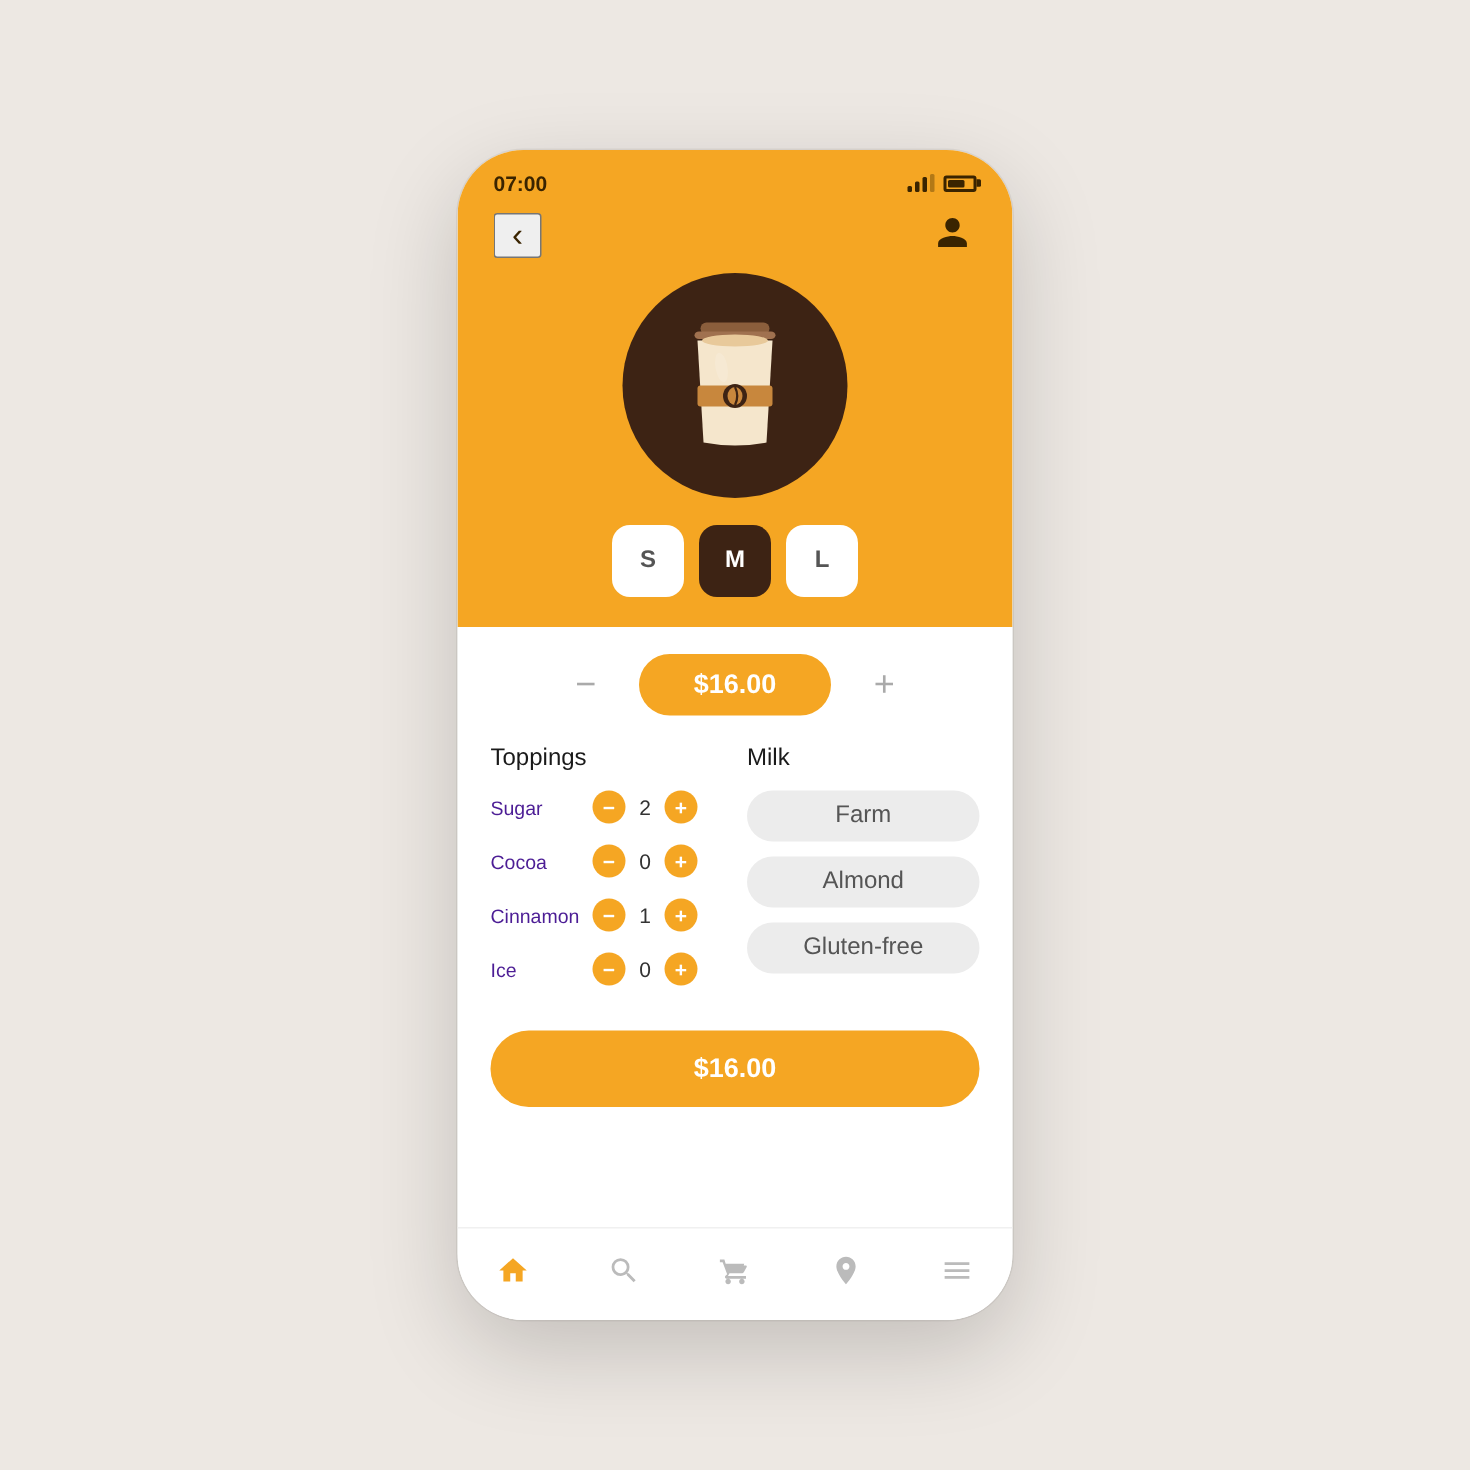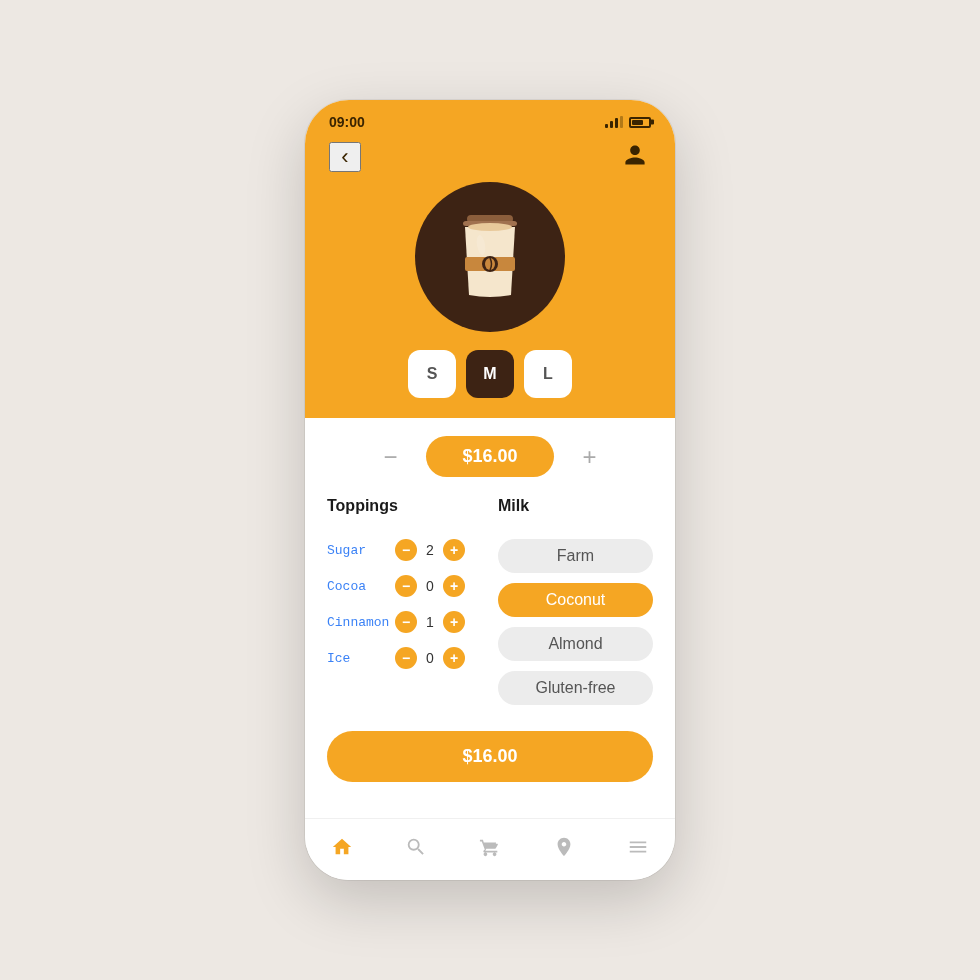--- a/index.html
+++ b/index.html
@@ -208,38 +208,37 @@
     }
 
     
     .customize-grid {
       display: grid;
       grid-template-columns: 1fr 1fr;
       gap: 0 16px;
     }
     .col-title {
       font-size: 16px;
-      font-weight: 700;
+      font-weight: 400;
       color: #1a1a1a;
-      margin-bottom: 24px;
+      margin-bottom: 12px;
     }
 
     
     .topping-row {
       display: flex;
       align-items: center;
       margin-bottom: 14px;
       gap: 0;
     }
     .topping-name {
       font-size: 13px;
-      color: #3b82f6;
+      color: #4c1d95;
       width: 68px;
       flex-shrink: 0;
-      font-family: Liberation Mono, monospace;
     }
     .stepper {
       display: flex;
       align-items: center;
       gap: 6px;
     }
     .step-btn {
       width: 22px;
       height: 22px;
       border-radius: 50%;
@@ -327,21 +326,21 @@
 
     
     .content-area::-webkit-scrollbar { display: none; }
   </style>
 </head>
 <body>
 
 <div class="phone-shell">
 
   <div class="status-bar">
-    <span class="status-time">09:00</span>
+    <span class="status-time">07:00</span>
     <div class="status-icons">
       <div class="signal-bars">
         <div class="signal-bar" style="height:4px"></div>
         <div class="signal-bar" style="height:7px"></div>
         <div class="signal-bar" style="height:10px"></div>
         <div class="signal-bar" style="height:12px; opacity:0.35"></div>
       </div>
       <div class="battery-icon">
         <div class="battery-fill"></div>
       </div>
@@ -435,21 +434,20 @@
             <span class="step-value">0</span>
             <button class="step-btn">+</button>
           </div>
         </div>
       </div>
 
       <div>
         <div class="col-title">Milk</div>
 
         <button class="milk-option inactive">Farm</button>
-        <button class="milk-option active">Coconut</button>
         <button class="milk-option inactive">Almond</button>
         <button class="milk-option inactive">Gluten-free</button>
       </div>
     </div>
 
     <button class="add-order-btn">$16.00</button>
 
   </div>
 
   <div class="bottom-nav">

